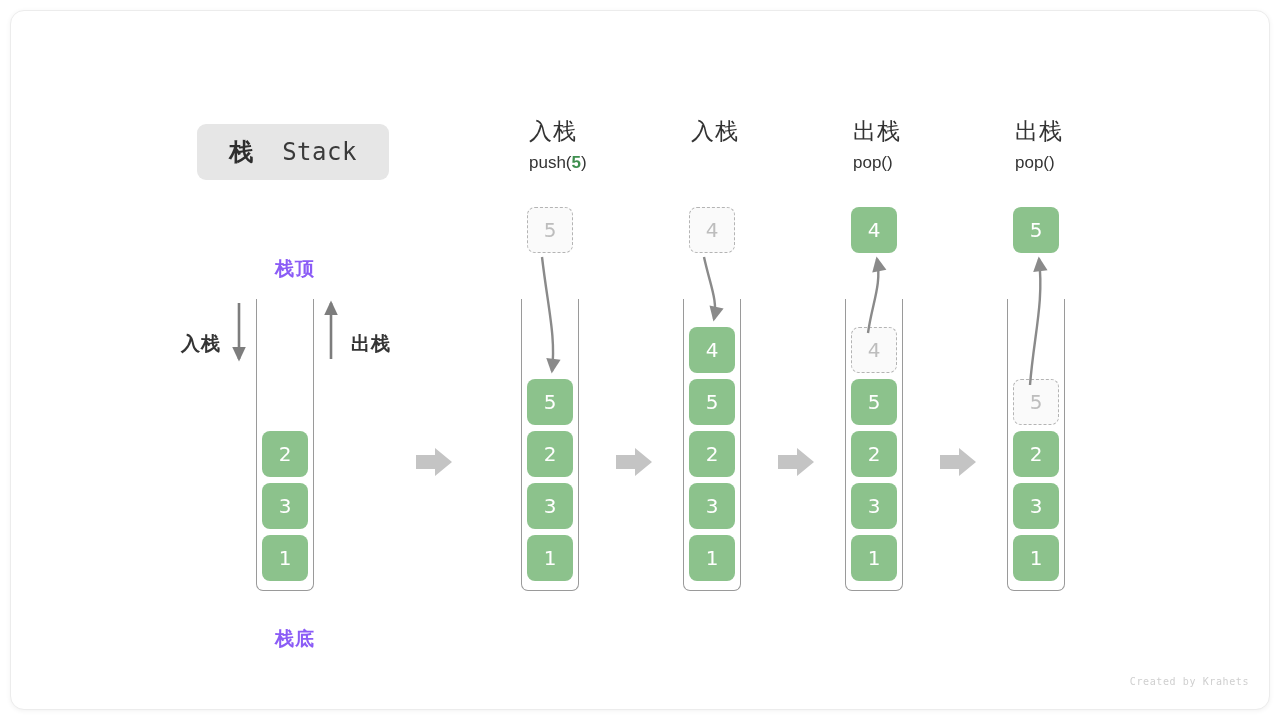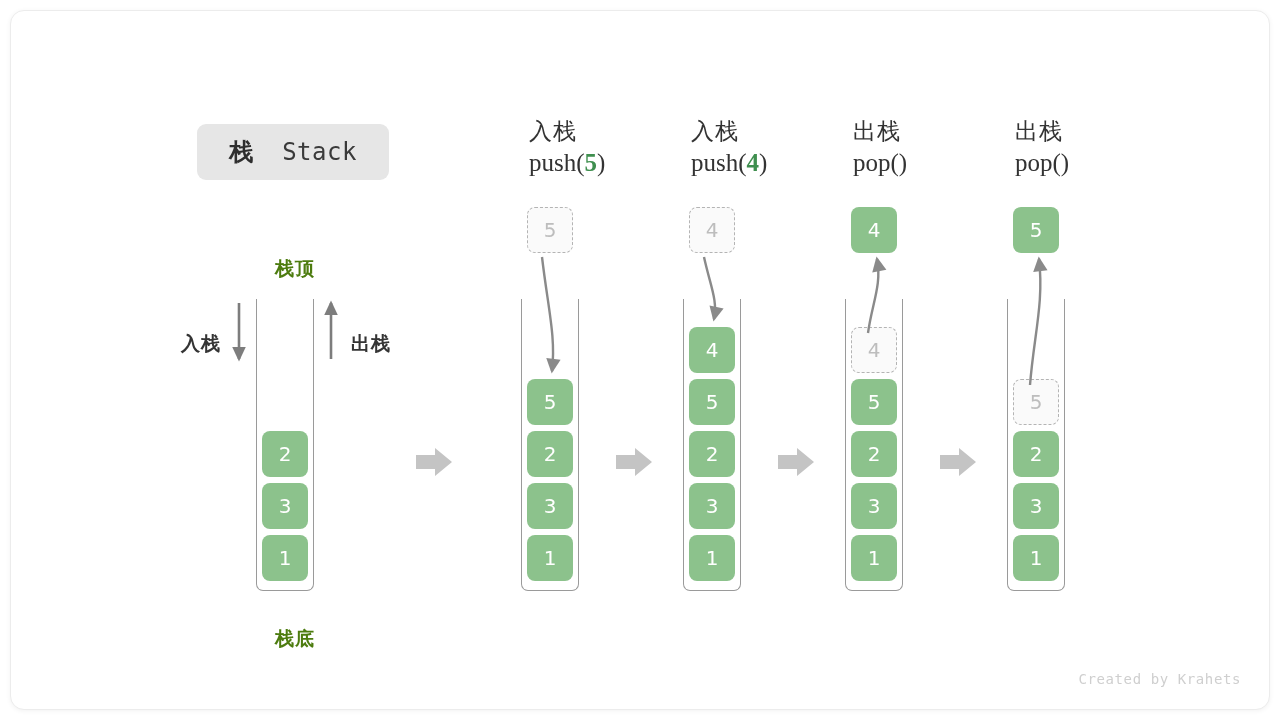--- a/index.html
+++ b/index.html
@@ -65,46 +65,46 @@
   }
 
   
   .op-label { position: absolute; width: 170px; }
   .op-label .cn {
     font-family: "DejaVu Sans", sans-serif;
     font-size: 23px; color: #333333; display: block;
     line-height: 30px; letter-spacing: 1px;
   }
   .op-label .code {
-    font-family: Liberation Serif, serif;
-    font-size: 25px; color: #333333; display: block;
+    font-family: Liberation Sans, sans-serif;
+    font-size: 17px; color: #333333; display: block;
     line-height: 34px; white-space: pre;
   }
   .op-label .code .v { color: #3f8f4f; font-weight: bold; }
 
   
   .side-label {
     position: absolute;
     font-family: "DejaVu Sans", sans-serif;
     font-size: 19px; font-weight: bold; color: #343434;
     letter-spacing: 1px;
   }
   .cap-label {
     position: absolute;
     font-family: "DejaVu Sans", sans-serif;
-    font-size: 19px; font-weight: bold; color: #4d7c0f;
+    font-size: 19px; font-weight: bold; color: #8b5cf6;
     letter-spacing: 1px; text-align: center; width: 120px;
   }
 
   
   #watermark {
     position: absolute;
-    right: 28px; bottom: 22px;
+    right: 20px; bottom: 22px;
     font-family: "DejaVu Sans Mono", monospace;
-    font-size: 14px; color: #cfcfcf; letter-spacing: 0.6px;
+    font-size: 10px; color: #cfcfcf; letter-spacing: 0.6px;
   }
 
   svg.overlay {
     position: absolute; left: 0; top: 0;
     width: 1260px; height: 700px;
     pointer-events: none;
   }
 </style>
 </head>
 <body>
@@ -134,21 +134,20 @@
         <span class="code">push(<span class="v">5</span>)</span>
       </div>
       <div class="stack-box" style="left: 510px; top: 288px; height: 292px;"></div>
       <div class="cell solid" style="left: 516px; top: 368px;">5</div>
       <div class="cell solid" style="left: 516px; top: 420px;">2</div>
       <div class="cell solid" style="left: 516px; top: 472px;">3</div>
       <div class="cell solid" style="left: 516px; top: 524px;">1</div>
       <div class="cell ghost" style="left: 516px; top: 196px;">5</div>
       <div class="op-label" style="left: 680px; top: 105px;">
         <span class="cn">入栈</span>
-        <span class="code">push(<span class="v">4</span>)</span>
       </div>
       <div class="stack-box" style="left: 672px; top: 288px; height: 292px;"></div>
       <div class="cell solid" style="left: 678px; top: 316px;">4</div>
       <div class="cell solid" style="left: 678px; top: 368px;">5</div>
       <div class="cell solid" style="left: 678px; top: 420px;">2</div>
       <div class="cell solid" style="left: 678px; top: 472px;">3</div>
       <div class="cell solid" style="left: 678px; top: 524px;">1</div>
       <div class="cell ghost" style="left: 678px; top: 196px;">4</div>
       <div class="op-label" style="left: 842px; top: 105px;">
         <span class="cn">出栈</span>

